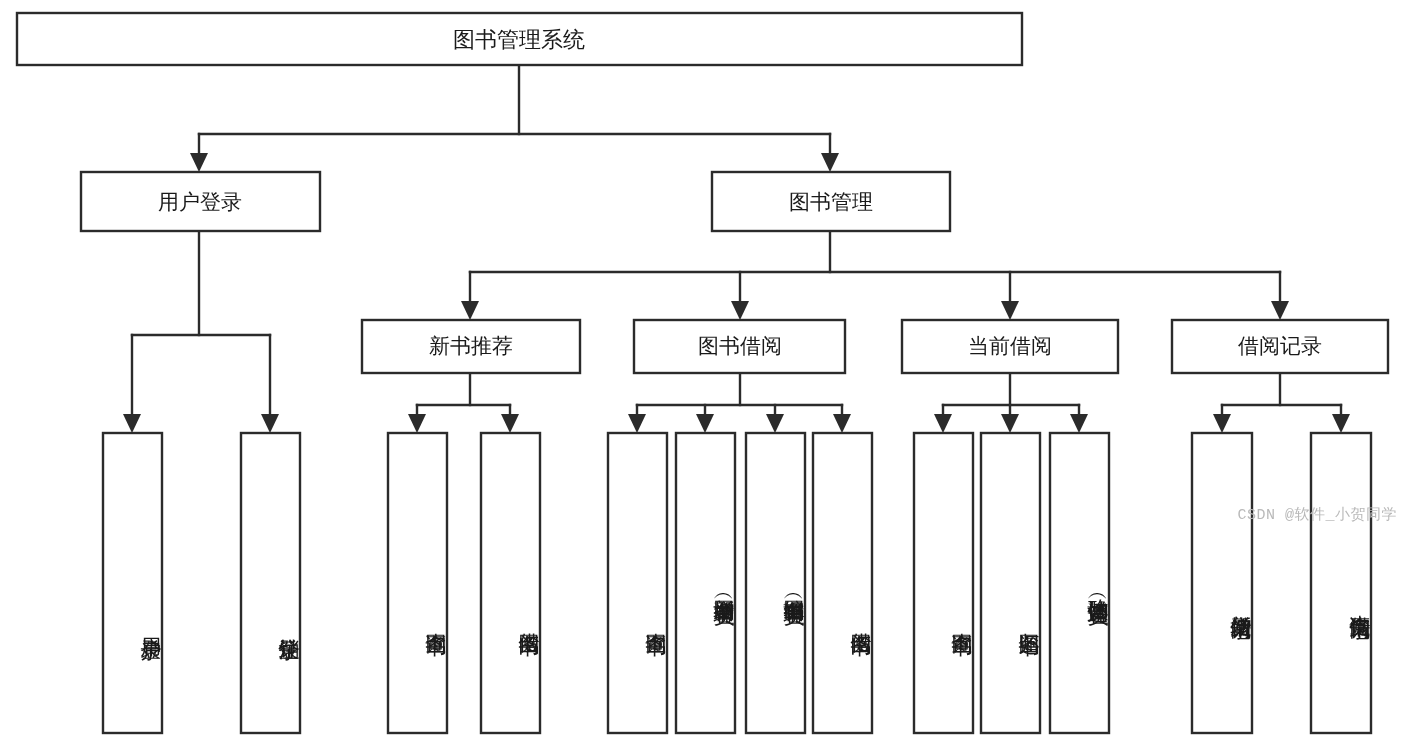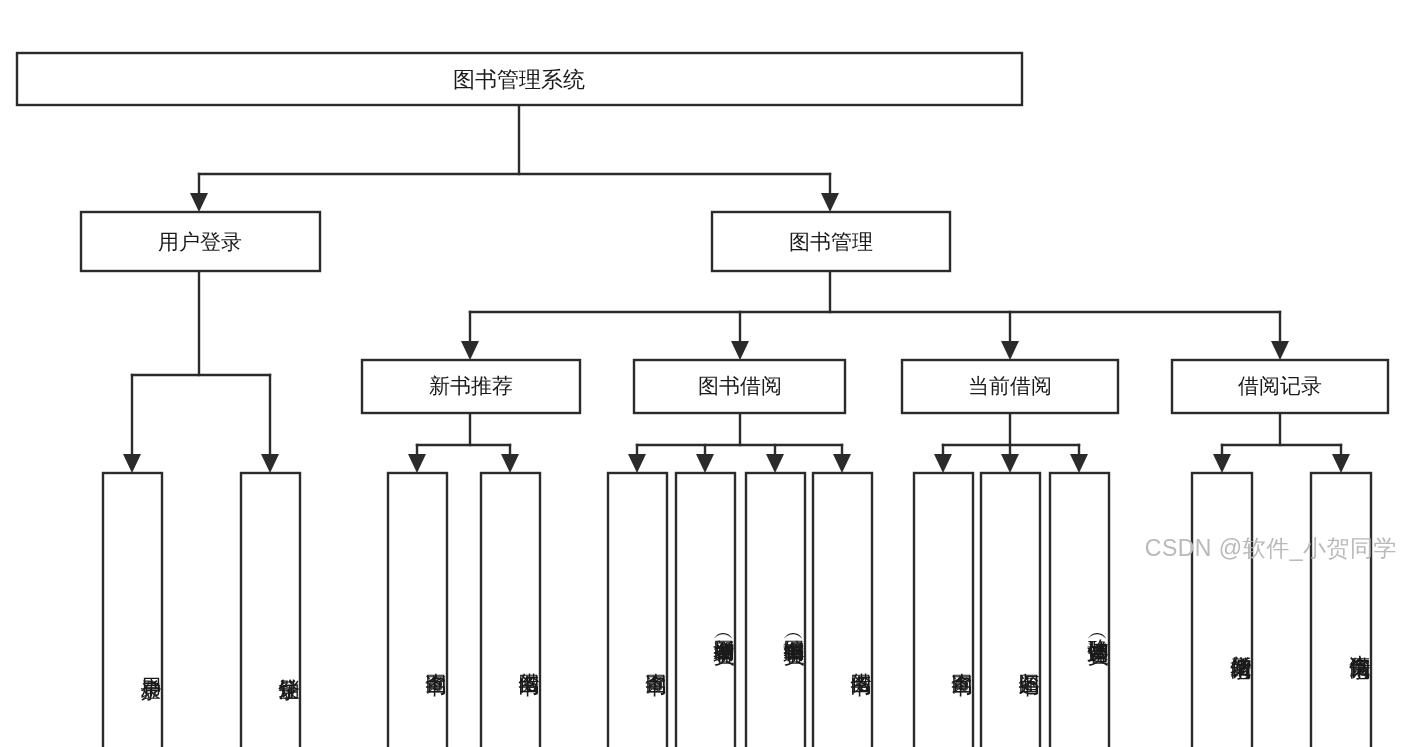--- a/index.html
+++ b/index.html
@@ -13,21 +13,20 @@
     font-family: "Liberation Sans", "DejaVu Sans", sans-serif;
     overflow: hidden;
     position: relative;
   }
   #diagram-root {
     position: absolute;
     left: 0;
     top: 0;
     width: 1405px;
     height: 528px;
-    margin-top: 40px;
   }
   svg.diagram {
     display: block;
     width: 1405px;
     height: 747px;
   }
   .node-box {
     fill: #ffffff;
     stroke: #2b2b2b;
     stroke-width: 2.4;
@@ -68,22 +67,22 @@
     display: flex;
     align-items: flex-start;
     justify-content: center;
     white-space: nowrap;
     pointer-events: none;
   }
   #watermark {
     position: absolute;
     right: 8px;
     bottom: 4px;
-    font-family: Liberation Sans, sans-serif;
-    font-size: 23px;
+    font-family: Liberation Mono, monospace;
+    font-size: 15px;
     color: #b9b9b9;
     letter-spacing: 0.5px;
     white-space: nowrap;
   }
 </style>
 </head>
 <body>
 
 <div id="diagram-root">
 

